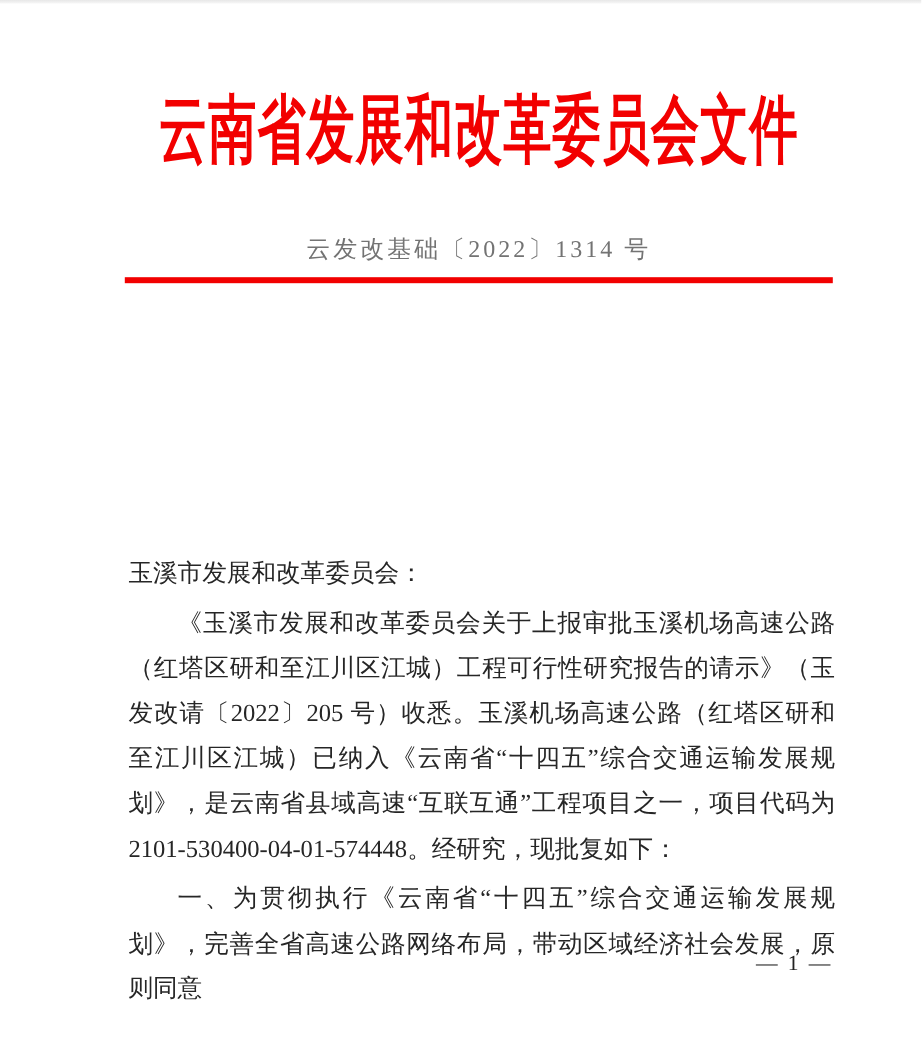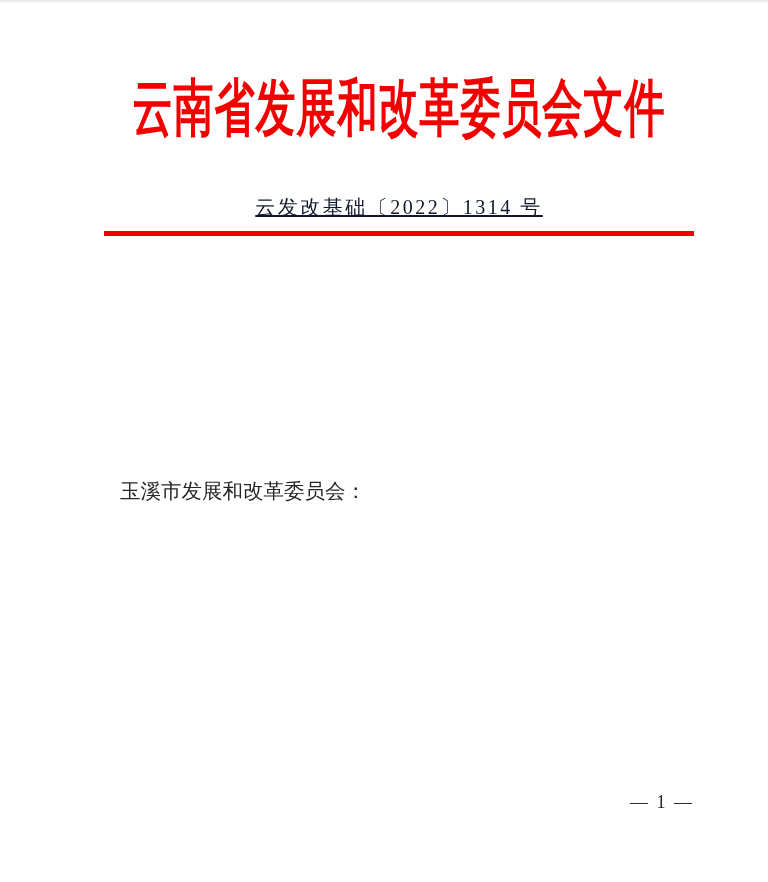--- a/index.html
+++ b/index.html
@@ -44,22 +44,21 @@
     transform-origin: center;
   }
   .doc-num {
     position: absolute;
     top: 194px;
     left: 104px;
     width: 590px;
     text-align: center;
     font-size: 20px;
     letter-spacing: 2.5px;
-    color: #0f172a;
-    text-decoration: underline;
+    color: #737373;
   }
   .red-rule {
     position: absolute;
     top: 231px;
     left: 104px;
     width: 590px;
     height: 5px;
     background: #f20000;
   }
   .doc-title {
@@ -78,21 +77,21 @@
     position: absolute;
     top: 456px;
     left: 103px;
     width: 597px;
     font-size: 20.5px;
     line-height: 37.6px;
     color: #262626;
     text-align: justify;
     text-justify: inter-ideograph;
   }
-  .body-copy p { margin: 17px; }
+  .body-copy p { margin: 4px; }
   .body-copy p.indent { text-indent: 2em; }
   .page-num {
     position: absolute;
     top: 792px;
     left: 104px;
     width: 590px;
     text-align: right;
     font-size: 18px;
     letter-spacing: 2px;
     color: #222222;
@@ -108,16 +107,18 @@
     <span class="txt">云南省发展和改革委员会文件</span>
   </div>
 
   <div class="doc-num">云发改基础〔2022〕1314 号</div>
 
   <div class="red-rule"></div>
 
 
   <div class="body-copy">
     <p>玉溪市发展和改革委员会：</p>
+    <p class="indent">《玉溪市发展和改革委员会关于上报审批玉溪机场高速公路（红塔区研和至江川区江城）工程可行性研究报告的请示》（玉发改请〔2022〕205 号）收悉。玉溪机场高速公路（红塔区研和至江川区江城）已纳入《云南省“十四五”综合交通运输发展规划》，是云南省县域高速“互联互通”工程项目之一，项目代码为 2101-530400-04-01-574448。经研究，现批复如下：</p>
+    <p class="indent">一、为贯彻执行《云南省“十四五”综合交通运输发展规划》，完善全省高速公路网络布局，带动区域经济社会发展，原则同意</p>
   </div>
 
   <div class="page-num">— 1 —</div>
 </div>
 
 </body></html>

